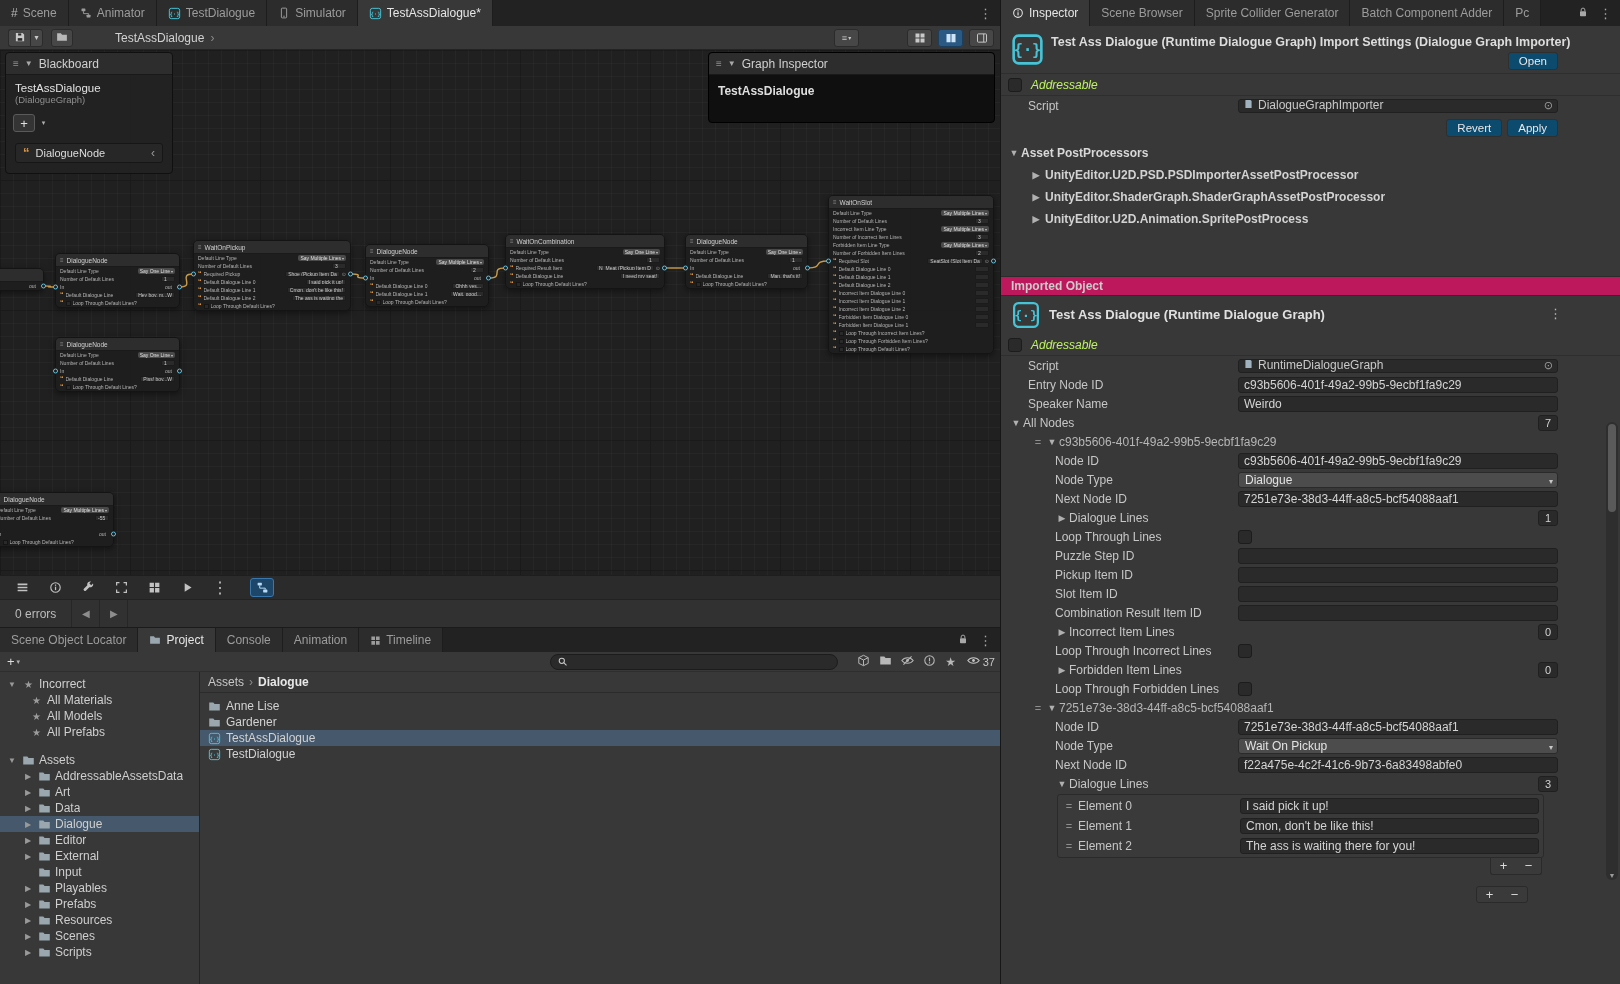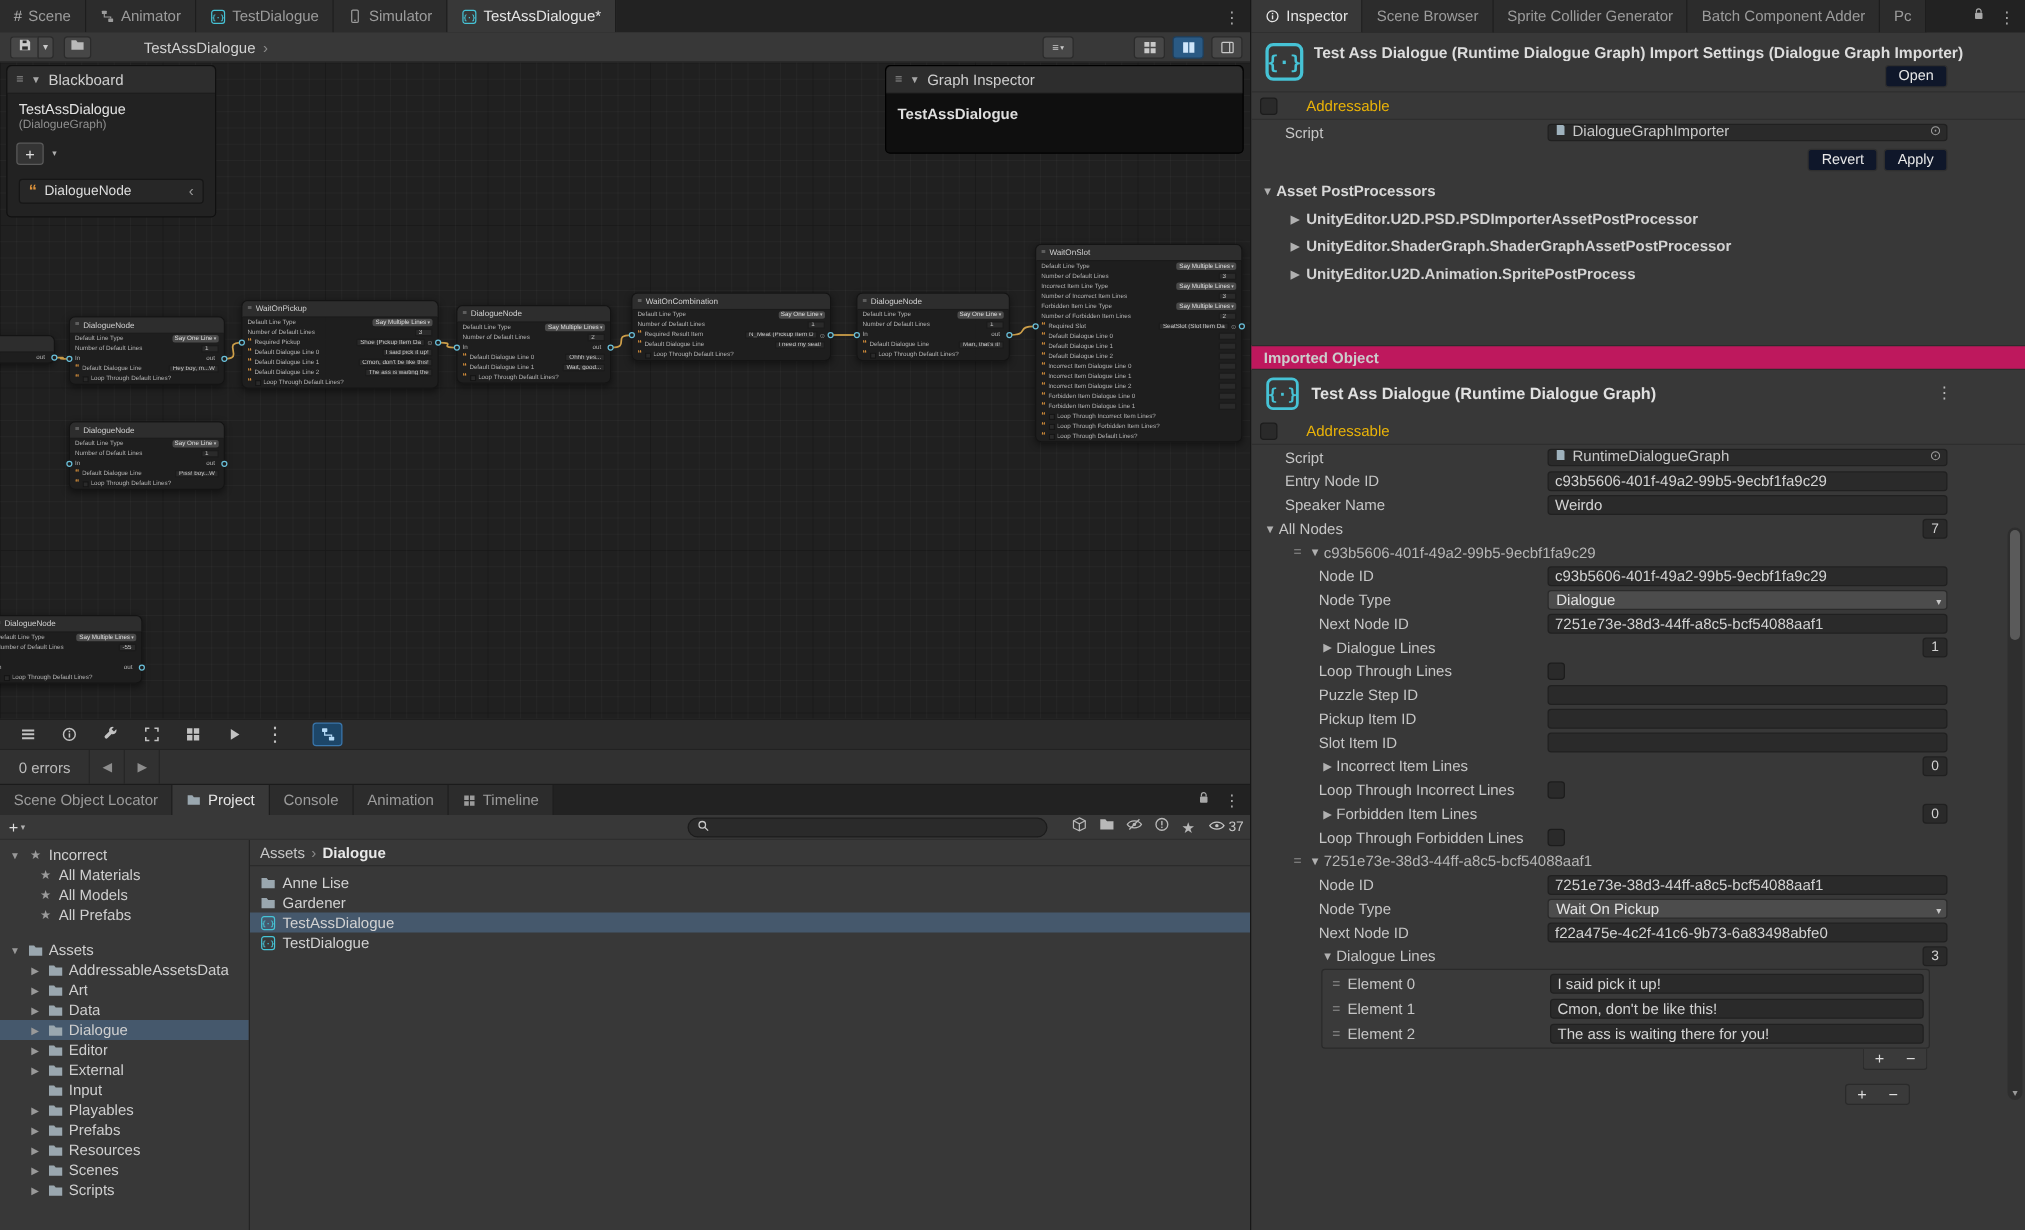--- a/index.html
+++ b/index.html
@@ -126,25 +126,25 @@
   .frow{display:flex;align-items:center;height:16px;gap:5px;padding-left:8px;font-size:12px;color:#d2d2d2;}
   .frow.selected{background:#45586c;}
 
   
   .right-pane{position:absolute;left:1000px;top:0;width:620px;height:984px;background:#383838;border-left:1px solid #171717;}
   .insp-body{position:absolute;top:26px;left:0;right:0;bottom:0;overflow:hidden;}
   .imp-header{position:relative;height:48px;border-bottom:1px solid #2e2e2e;}
   .imp-title{position:absolute;left:50px;top:9px;right:8px;font-size:12.5px;font-weight:bold;color:#dcdcdc;
      white-space:nowrap;overflow:hidden;}
   .hdr-icon{position:absolute;left:9px;top:6px;}
-  .ubtn{background:#0f172a;border:1px solid #2f2f2f;border-radius:3px;color:#e8e8e8;font-size:11.5px;
+  .ubtn{background:#0c4a6e;border:1px solid #2f2f2f;border-radius:3px;color:#e8e8e8;font-size:11.5px;
      height:18px;padding:0 10px;font-family:inherit;display:inline-flex;align-items:center;text-align:center;}
   .open-btn{position:absolute;right:62px;top:26px;}
   .chkrow{display:flex;align-items:center;height:21px;padding-left:7px;}
-  .chk-label{margin-left:23px;font-size:12px;color:#eab308;}
+  .chk-label{margin-left:9px;font-size:12px;color:#bef264;font-style:italic;}
   .ucheck{width:14px;height:14px;background:#2a2a2a;border:1px solid #1c1c1c;border-radius:3px;flex:0 0 auto;}
   .hdiv{height:1px;background:#2e2e2e;}
   .irow{display:flex;align-items:center;height:19px;padding-right:62px;font-size:12px;color:#c6c6c6;}
   .ilabel{flex:1;min-width:0;white-space:nowrap;overflow:hidden;text-overflow:ellipsis;padding-right:6px;}
   .ival{width:320px;flex:0 0 auto;margin-left:auto;display:flex;align-items:center;}
   .ufield{flex:1;height:16px;line-height:15px;background:#2a2a2a;border:1px solid #202020;border-radius:3px;
      padding:0 5px;color:#d4d4d4;font-size:12px;white-space:nowrap;overflow:hidden;}
   .objfield{flex:1;height:14px;line-height:15px;background:#2a2a2a;border:1px solid #202020;border-radius:3px;
      padding:0 4px;color:#c9c9c9;font-size:12px;display:flex;align-items:center;gap:4px;white-space:nowrap;overflow:hidden;}
   .objfield .grow{flex:1;overflow:hidden;}
@@ -1211,20 +1211,26 @@
               <div class="ufield"></div>
             </div>
           </div>
           <div class="irow" style="padding-left: 54px;">
             <span class="ilabel">Slot Item ID</span>
             <div class="ival">
               <div class="ufield"></div>
             </div>
           </div>
           <div class="irow" style="padding-left: 54px;">
+            <span class="ilabel">Combination Result Item ID</span>
+            <div class="ival">
+              <div class="ufield"></div>
+            </div>
+          </div>
+          <div class="irow" style="padding-left: 54px;">
             <span class="fold">▶</span>
             <span class="ilabel">Incorrect Item Lines</span>
             <div class="ival">
               <span></span>
               <span style="flex: 1 1 0%;"></span>
               <span class="ucount">0</span>
             </div>
           </div>
           <div class="irow" style="padding-left: 54px;">
             <span class="ilabel">Loop Through Incorrect Lines</span>

